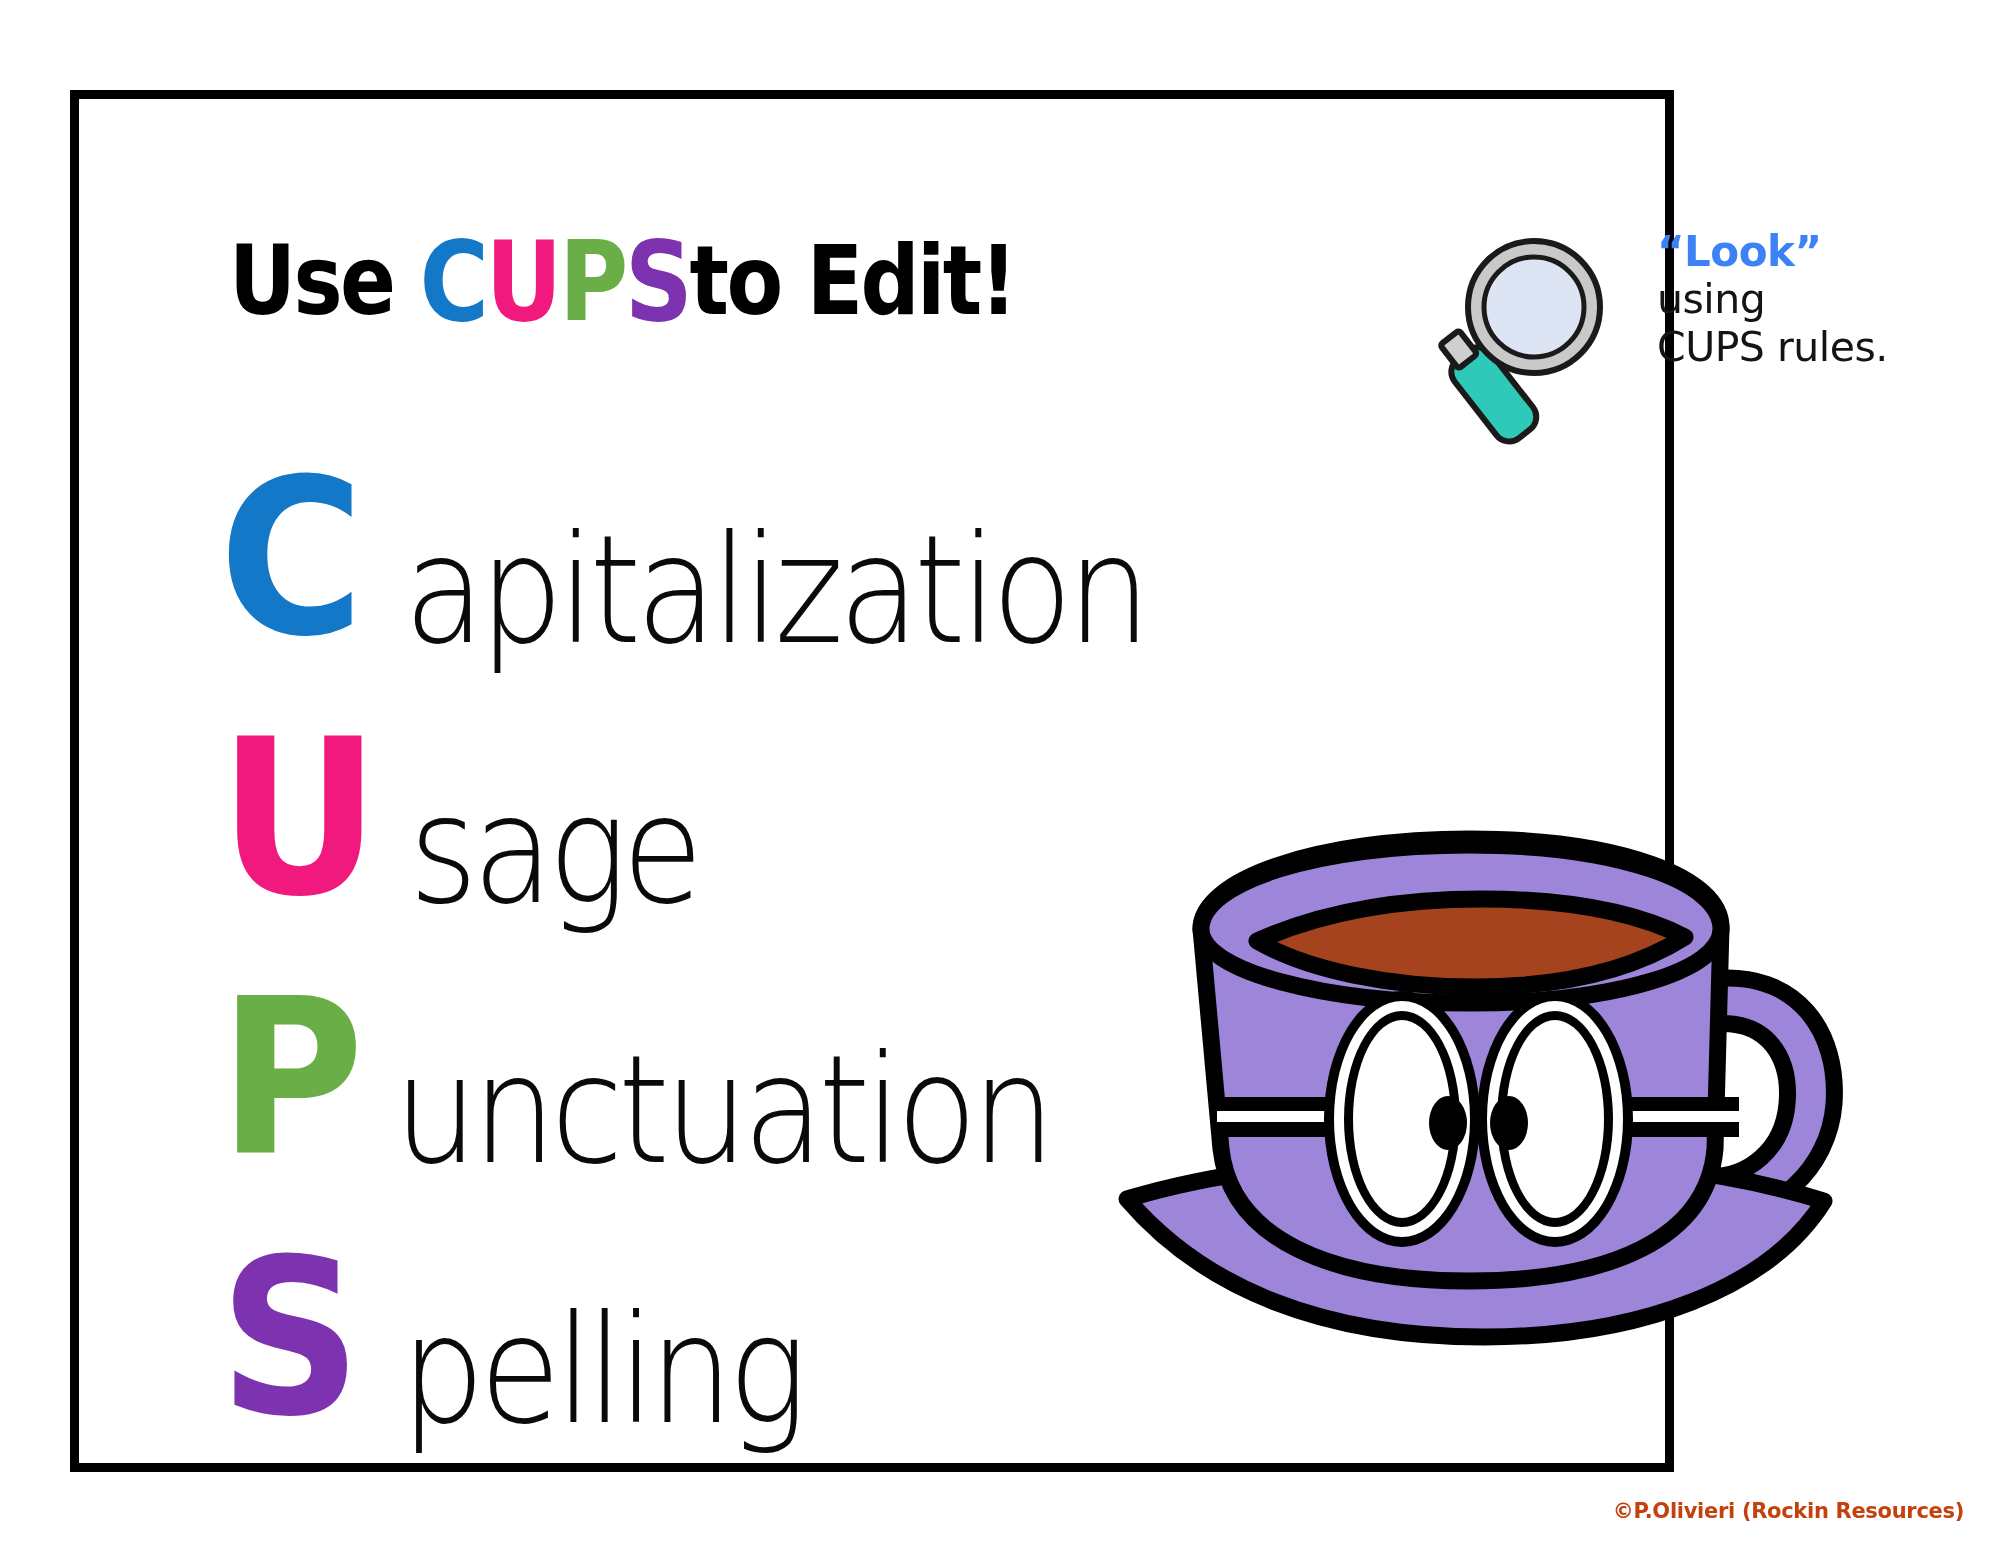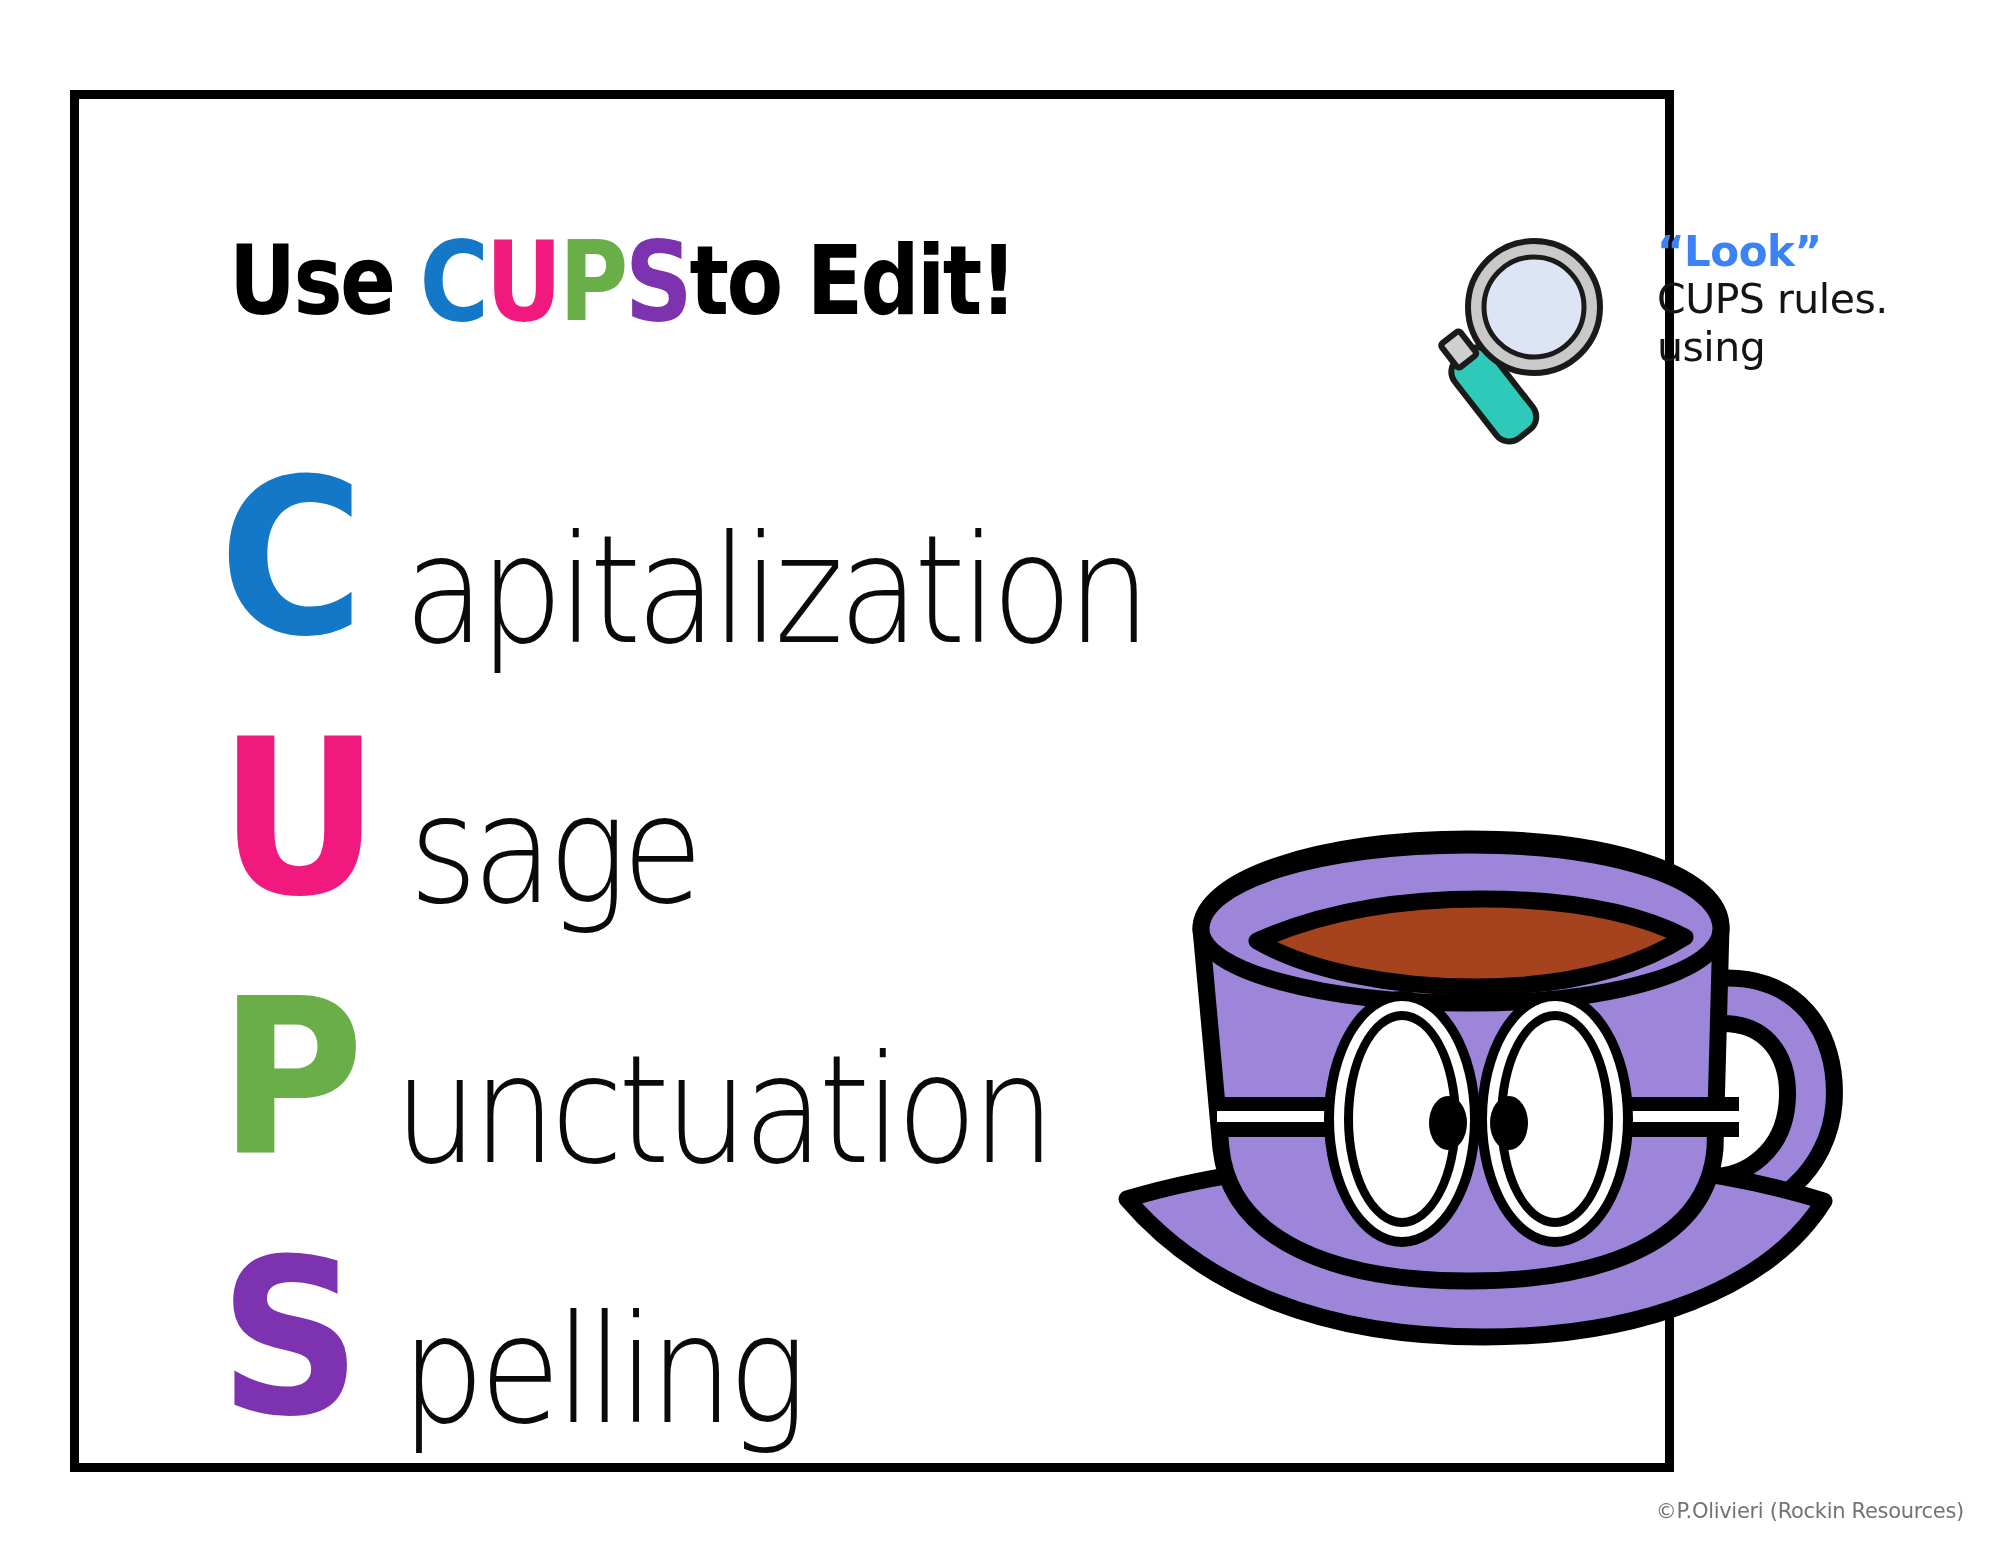--- a/index.html
+++ b/index.html
@@ -121,24 +121,25 @@
     width: 740px;
     height: 560px;
   }
 
   
   #credit-line {
     position: absolute;
     right: 36px;
     bottom: 22px;
     font-size: 21px;
-    color: #737373;
+    color: #c2410c;
     font-family: "DejaVu Sans", sans-serif;
     letter-spacing: -0.3px;
     white-space: nowrap;
+    font-weight: bold;
   }
 </style>
 </head>
 <body style="background: rgb(255, 255, 255);">
 
 <div id="poster-frame" style="border-color: rgb(0, 0, 0);">
 
   <div id="poster-title">
     <span class="t-blk">Use </span><span class="acro" style="color: rgb(20, 120, 200);">C</span><span class="acro" style="color: rgb(242, 25, 126);">U</span><span class="acro" style="color: rgb(106, 174, 72);">P</span><span class="acro" style="color: rgb(125, 50, 176);">S</span><span class="t-blk">to Edit!</span>
   </div>
@@ -152,22 +153,22 @@
       </g>
 
       <circle cx="107" cy="80" r="66" fill="#c9c9c9" stroke="#1a1a1a" stroke-width="6"></circle>
 
       <circle cx="107" cy="80" r="50" fill="#dde5f4" stroke="#1a1a1a" stroke-width="5"></circle>
     </svg>
   </div>
 
   <div id="look-callout">
     <div class="look-word">“Look”</div>
+    <div>using</div>
     <div>CUPS rules.</div>
-    <div>using</div>
   </div>
 
   <div id="cups-list">
     <div class="cups-row">
       <span class="cap-letter" style="color: rgb(20, 120, 200);">C</span>
       <span class="rest-word" style="left: 185px;">apitalization</span>
     </div>
     <div class="cups-row">
       <span class="cap-letter" style="color: rgb(242, 25, 126);">U</span>
       <span class="rest-word" style="left: 190px;">sage</span>

